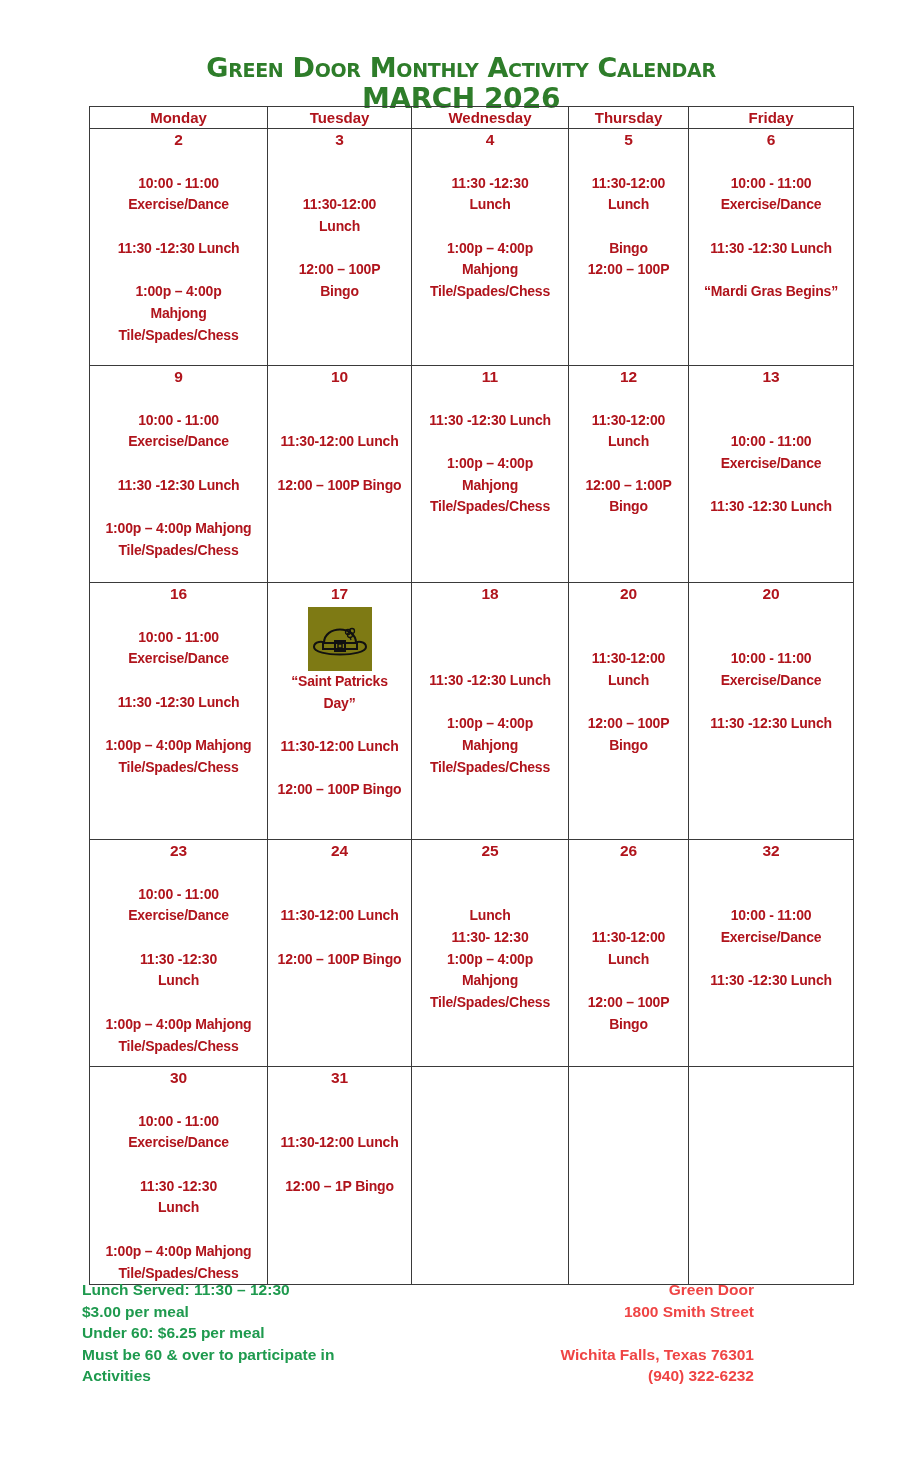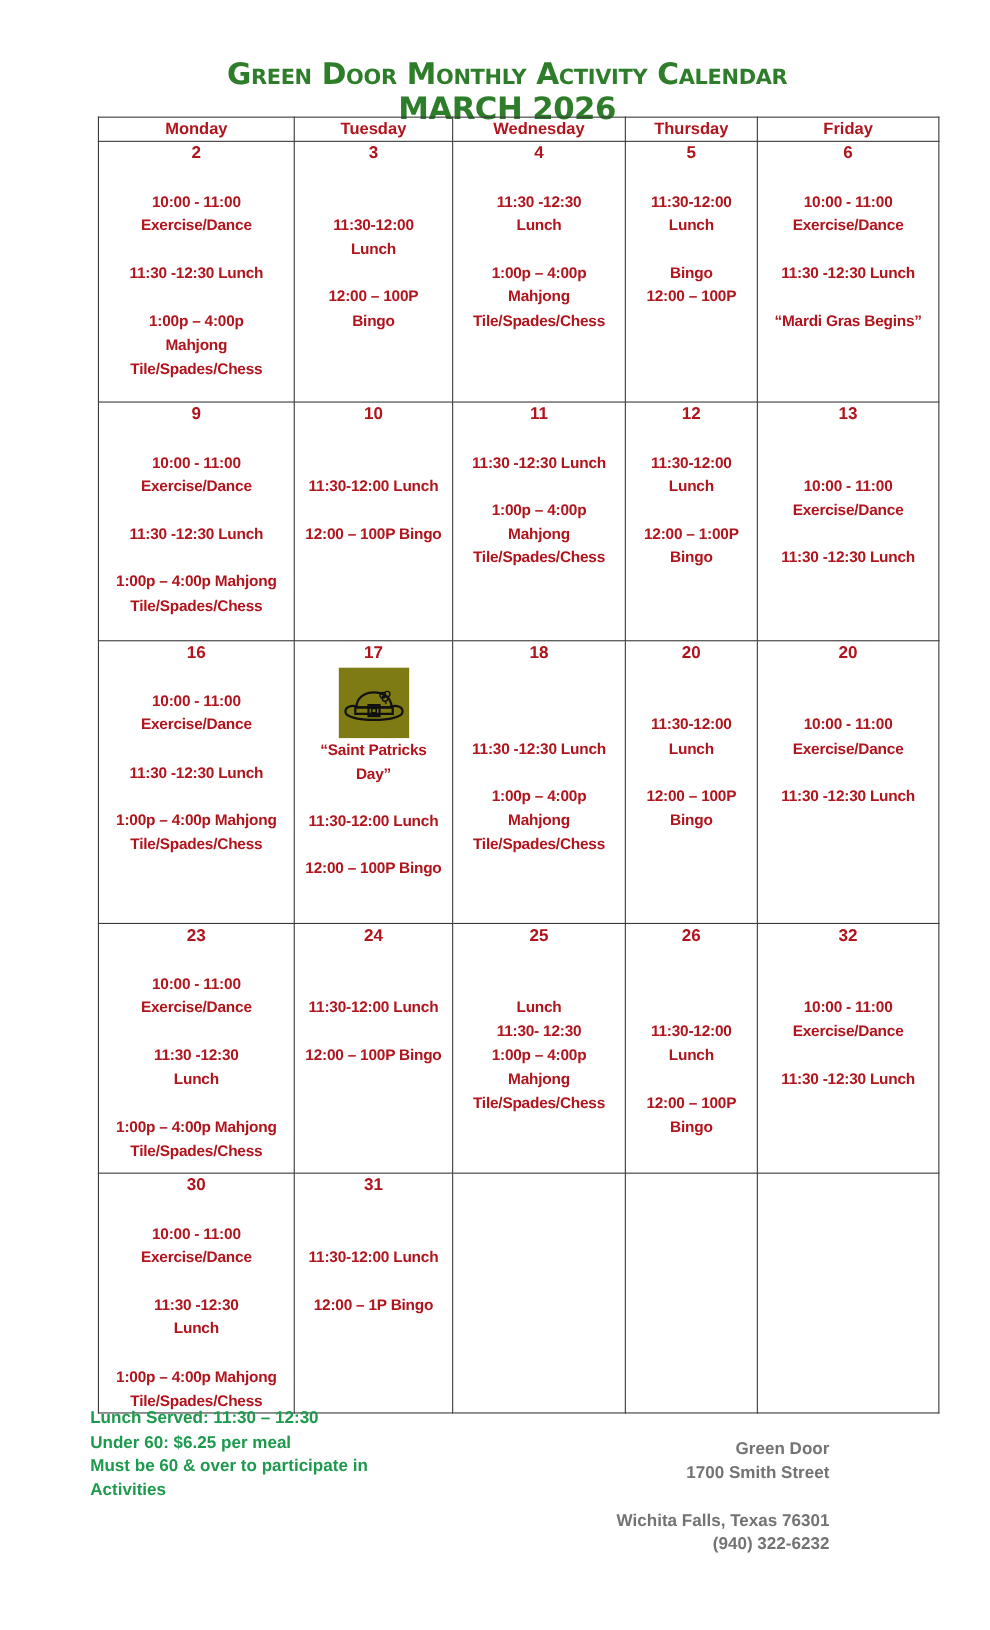--- a/index.html
+++ b/index.html
@@ -8,21 +8,21 @@
   .title-line1 { font-size: 27px; line-height: 32px; font-variant: small-caps; letter-spacing: -0.3px; }
   .title-line2 { font-size: 28px; line-height: 30px; letter-spacing: -0.5px; }
   table.cal { position: absolute; left: 53px; top: 106px; border-collapse: collapse; table-layout: fixed; width: 764px; margin-left: 36px; }
   table.cal th, table.cal td { border: 1.5px solid #3a3a3a; padding: 0; vertical-align: top; text-align: center; color: #b0141c; font-weight: bold; font-family: "Liberation Sans", sans-serif; }
   table.cal th { height: 21px; font-size: 15px; line-height: 21px; font-weight: bold; }
   .daynum { font-size: 15.5px; line-height: 22px; height: 22px; display: block; margin-top: 0px; }
   .lines { font-size: 14px; line-height: 21.7px; letter-spacing: -0.2px; white-space: nowrap; }
   .line { display: block; min-height: 21.7px; }
   .hat { display: block; margin: 2px auto 0 auto; width: 64px; height: 64px; background: #7e7a14; }
   .footer-left { position: absolute; left: 82px; top: 1279px; color: #1e9a4e; font-weight: bold; font-size: 15.5px; line-height: 21.6px; font-family: "Liberation Sans", sans-serif; }
-  .footer-right { position: absolute; right: 146px; top: 1279px; color: #737373; font-weight: bold; font-size: 15.5px; line-height: 21.6px; text-align: right; font-family: "Liberation Sans", sans-serif; margin-top: 28px; }
+  .footer-right { position: absolute; right: 146px; top: 1279px; color: #ef4444; font-weight: bold; font-size: 15.5px; line-height: 21.6px; text-align: right; font-family: "Liberation Sans", sans-serif; }
   .fline { display: block; min-height: 21.6px; white-space: nowrap; }
 </style>
 </head>
 <body>
 
 <div class="title-wrap">
   <div class="title-line1">Green Door Monthly Activity Calendar</div>
   <div class="title-line2">MARCH 2026</div>
 </div>
 
@@ -336,23 +336,24 @@
         <td>
           <span class="daynum"></span>
           <div class="lines"></div>
         </td>
       </tr>
     </tbody>
 </table>
 
 <div class="footer-left" id="footer-left">
     <span class="fline">Lunch Served: 11:30 – 12:30</span>
+    <span class="fline">$3.00 per meal</span>
     <span class="fline">Under 60: $6.25 per meal</span>
     <span class="fline">Must be 60 &amp; over to participate in</span>
     <span class="fline">Activities</span>
   </div>
 <div class="footer-right" id="footer-right">
     <span class="fline">Green Door</span>
-    <span class="fline">1700 Smith Street</span>
+    <span class="fline">1800 Smith Street</span>
     <span class="fline"></span>
     <span class="fline">Wichita Falls, Texas 76301</span>
     <span class="fline">(940) 322-6232</span>
   </div>
 
 </body></html>

